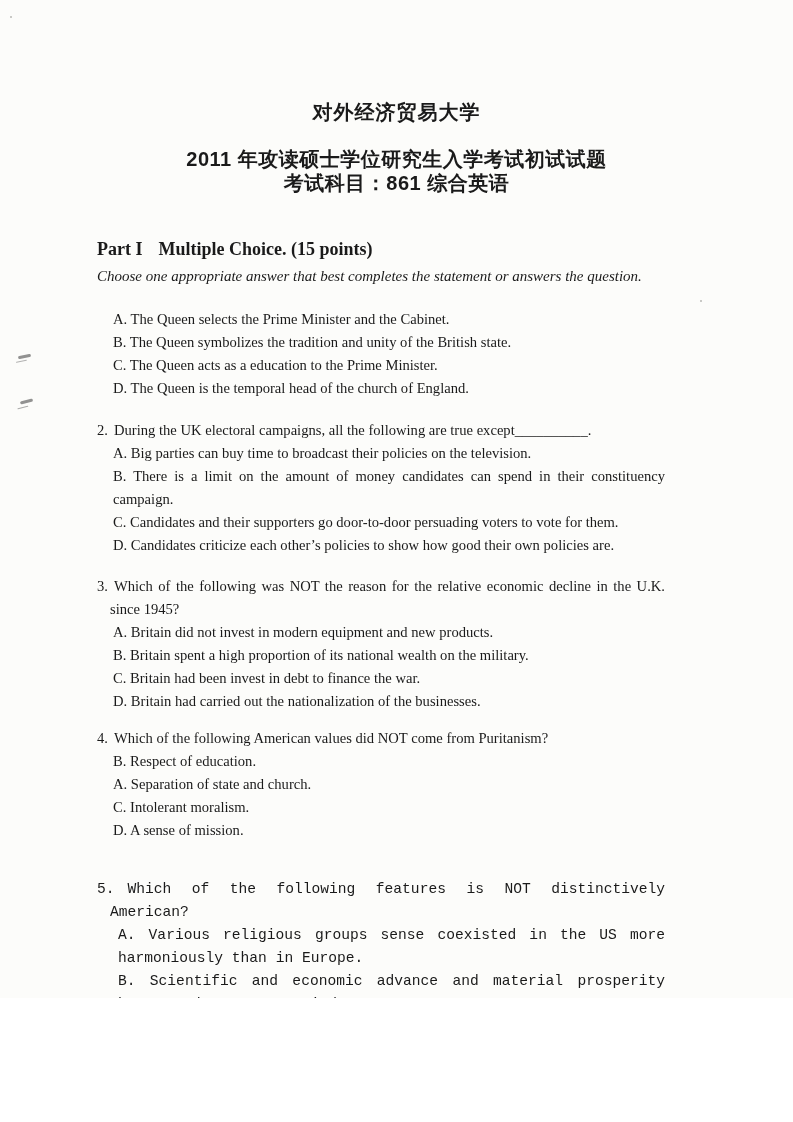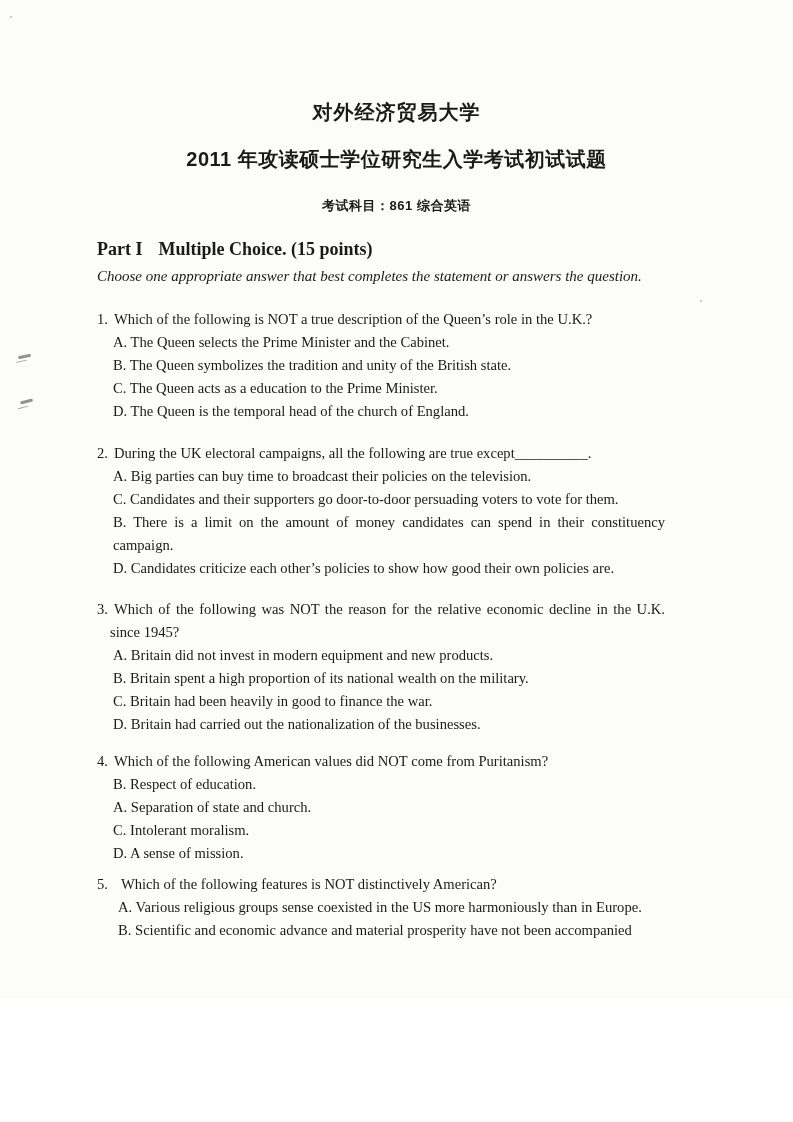--- a/index.html
+++ b/index.html
@@ -21,21 +21,21 @@
     position: absolute;
     top: 100px;
     left: 0;
     width: 100%;
     text-align: center;
     font-family: "Liberation Sans", sans-serif;
     font-weight: bold;
   }
   .h-univ    { font-size: 20px; line-height: 24px; letter-spacing: 1px; }
   .h-exam    { font-size: 20px; line-height: 24px; margin-top: 23px; letter-spacing: 0.5px; }
-  .h-subject { font-size: 13px; line-height: 24px; margin-top: 23px; letter-spacing: 0.5px; }
+  .h-subject { font-size: 20px; line-height: 24px; letter-spacing: 0.5px; }
 
   
   .body-col {
     position: absolute;
     left: 97px;
     top: 238px;
     width: 568px;
     font-size: 14.6px;
     line-height: 23px;
   }
@@ -52,21 +52,21 @@
     font-size: 15px;
     text-align: justify;
     margin-top: 4px;
   }
 
   .question { margin-top: 17px; }
   .q1 { margin-top: 20px; }
   .q2 { margin-top: 19px; }
   .q3 { margin-top: 18px; }
   .q4 { margin-top: 14px; }
-  .q5 { margin-top: 8px; }
+  .q5 { margin-top: 36px; font-family: Liberation Mono, monospace; }
 
   .stem {
     padding-left: 13px;
     text-indent: -13px;
     text-align: justify;
   }
   .qnum { margin-right: 6px; }
   .q5 .qnum { margin-right: 13px; }
 
   .options { margin-left: 16px; }
@@ -126,51 +126,48 @@
 
   <div class="body-col">
 
     <div class="part-heading">
       <span class="part-label">Part I</span><span>Multiple Choice. (15 points)</span>
     </div>
 
     <div class="instructions">Choose one appropriate answer that best completes the statement or answers the question.</div>
 
     <div class="question q1">
-      <div class="stem">
-        <span class="qnum">1.</span><span>Which of the following is NOT a true description of the Queen’s role in the U.K.?</span>
-      </div>
       <div class="options">
         <div class="opt">A. The Queen selects the Prime Minister and the Cabinet.</div>
         <div class="opt">B. The Queen symbolizes the tradition and unity of the British state.</div>
         <div class="opt">C. The Queen acts as a education to the Prime Minister.</div>
         <div class="opt">D. The Queen is the temporal head of the church of England.</div>
       </div>
     </div>
 
     <div class="question q2">
       <div class="stem">
         <span class="qnum">2.</span><span>During the UK electoral campaigns, all the following are true except__________.</span>
       </div>
       <div class="options">
         <div class="opt">A. Big parties can buy time to broadcast their policies on the television.</div>
+        <div class="opt">B. There is a limit on the amount of money candidates can spend in their constituency campaign.</div>
         <div class="opt">C. Candidates and their supporters go door-to-door persuading voters to vote for them.</div>
-        <div class="opt">B. There is a limit on the amount of money candidates can spend in their constituency campaign.</div>
         <div class="opt">D. Candidates criticize each other’s policies to show how good their own policies are.</div>
       </div>
     </div>
 
     <div class="question q3">
       <div class="stem">
         <span class="qnum">3.</span><span>Which of the following was NOT the reason for the relative economic decline in the U.K. since 1945?</span>
       </div>
       <div class="options">
         <div class="opt">A. Britain did not invest in modern equipment and new products.</div>
         <div class="opt">B. Britain spent a high proportion of its national wealth on the military.</div>
-        <div class="opt">C. Britain had been heavily in good to finance the war.</div>
+        <div class="opt">C. Britain had been invest in debt to finance the war.</div>
         <div class="opt">D. Britain had carried out the nationalization of the businesses.</div>
       </div>
     </div>
 
     <div class="question q4">
       <div class="stem">
         <span class="qnum">4.</span><span>Which of the following American values did NOT come from Puritanism?</span>
       </div>
       <div class="options">
         <div class="opt">B. Respect of education.</div>

